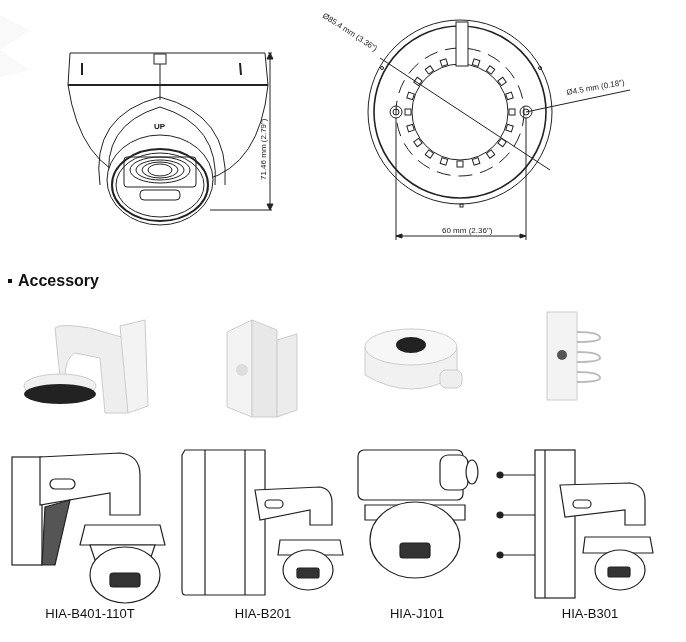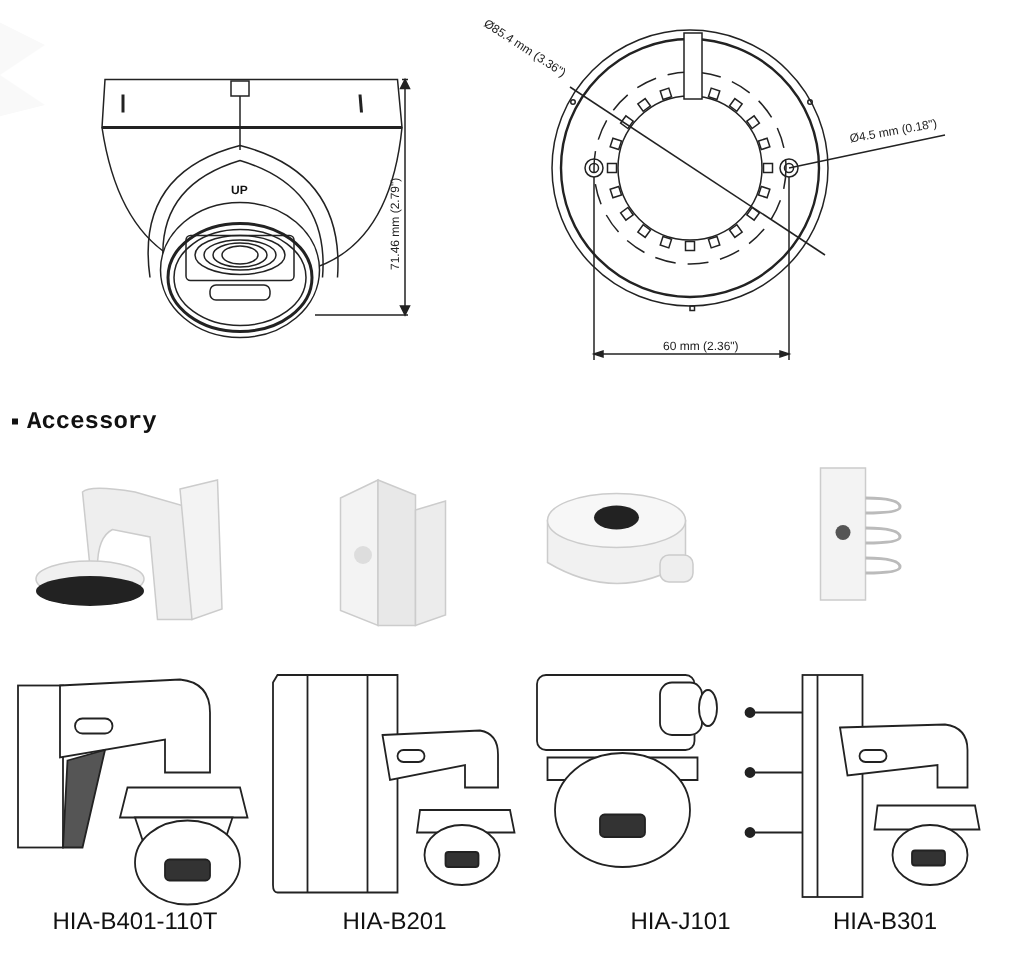--- a/index.html
+++ b/index.html
@@ -1,21 +1,21 @@
 <!DOCTYPE html>
 <html><head>
 <meta charset="utf-8">
 <style>
   html, body { margin:0; padding:0; background:#ffffff; }
   body { width:686px; height:642px; position:relative; overflow:hidden; font-family:"Liberation Sans", sans-serif; color:#111; }
   svg { position:absolute; overflow:visible; }
   .dim-text { font-family:"Liberation Sans", sans-serif; font-size:8px; fill:#222; }
-  .section-title { position:absolute; left:8px; top:272px; font-weight:bold; font-size:16px; color:#111; display:flex; align-items:center; gap:6px;font-family:Liberation Mono, monospace; }
+  .section-title { position:absolute; left:8px; top:272px; font-weight:bold; font-size:16px; color:#111; display:flex; align-items:center; gap:6px; }
   .bullet { display:inline-block; width:4px; height:4px; background:#111; }
-  .model-label { position:absolute; top:606px; font-size:16px; color:#111; width:140px; text-align:center; }
+  .model-label { position:absolute; top:606px; font-size:13px; color:#111; width:140px; text-align:center; }
   .watermark { position:absolute; left:-10px; top:10px; width:50px; height:70px; opacity:0.06; }
 </style>
 </head>
 <body>
 
 <svg class="watermark" width="50" height="70" viewBox="0 0 50 70">
   <polygon points="0,0 40,20 10,40 40,60 0,70" fill="#999"></polygon>
 </svg>
 
 <svg style="left:60px; top:45px;" width="230" height="180" viewBox="0 0 230 180">
@@ -194,14 +194,14 @@
     <path d="M70,40 L140,38 Q155,40 155,55 L155,80 L135,80 L135,65 L75,72 Z"></path>
     <rect x="83" y="55" width="18" height="8" rx="4"></rect>
     <path d="M95,92 L160,92 L163,108 L93,108 Z"></path>
     <ellipse cx="130" cy="125" rx="25" ry="20"></ellipse>
     <rect x="118" y="122" width="22" height="10" rx="2" fill="#333"></rect>
   </g>
 </svg>
 
 <div class="model-label" style="left:20px;">HIA-B401-110T</div>
 <div class="model-label" style="left:193px;">HIA-B201</div>
-<div class="model-label" style="left:347px;text-align:right;">HIA-J101</div>
+<div class="model-label" style="left:347px;">HIA-J101</div>
 <div class="model-label" style="left:520px;">HIA-B301</div>
 
 </body></html>

